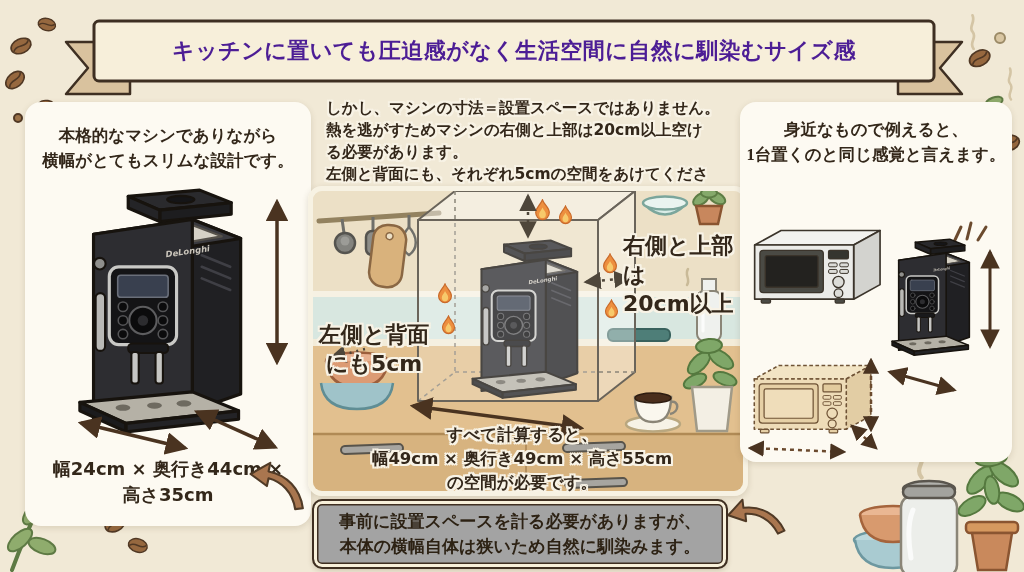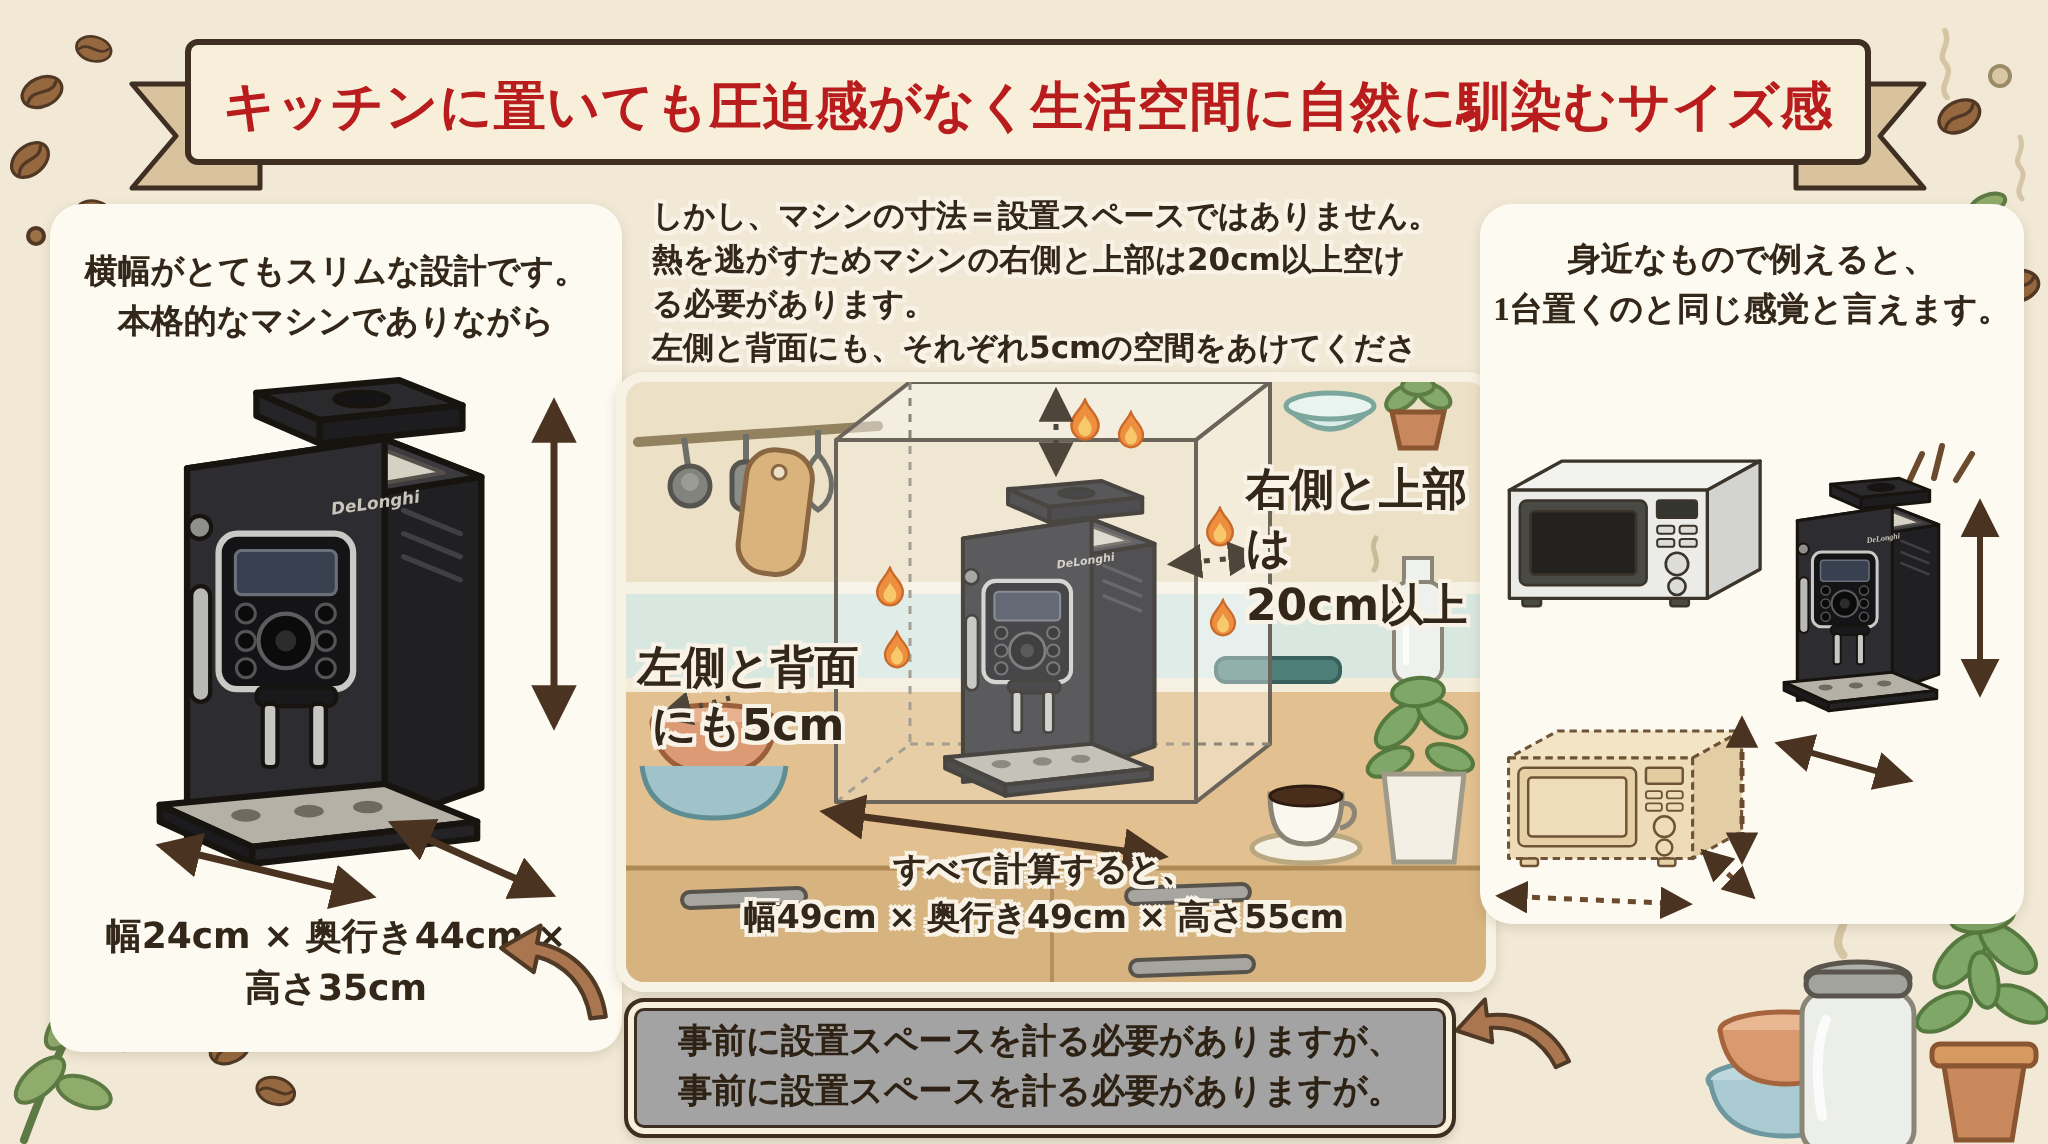--- a/index.html
+++ b/index.html
@@ -7,21 +7,21 @@
     position:relative;width:1024px;height:572px;overflow:hidden;
     background:#f1e9d6;
     font-family:"DejaVu Sans","Liberation Sans",sans-serif;
     font-weight:700;color:#33271a;
   }
   .abs{position:absolute;}
   .card{background:#fdfaf2;border-radius:16px;box-shadow:0 2px 6px rgba(95,75,45,.16);}
   .halo{text-shadow:-2px -2px 0 #f8f3e6,0 -2px 0 #f8f3e6,2px -2px 0 #f8f3e6,-2px 0 0 #f8f3e6,
         2px 0 0 #f8f3e6,-2px 2px 0 #f8f3e6,0 2px 0 #f8f3e6,2px 2px 0 #f8f3e6;}
   .center{text-align:center;}
-  .banner-title{font-size:26px;letter-spacing:.5px;color:#b91c1c;white-space:nowrap;font-family:Liberation Serif, serif;}
+  .banner-title{font-size:22px;letter-spacing:.5px;color:#4c1d95;white-space:nowrap;font-family:Liberation Serif, serif;}
   .headline{font-size:16.5px;line-height:1.5;}
   .dims{font-size:18px;line-height:1.45;}
   .intro{font-size:15.5px;line-height:1.42;}
   .biglabel{font-size:22px;line-height:1.32;}
   .conclusion{font-size:16.5px;line-height:1.45;}
   .plaque{
     background:#a3a3a3;border:2.5px solid #3f2f21;border-radius:10px;
     box-shadow:inset 0 0 0 3px #f8f0da, inset 0 0 0 4.5px #3f2f21, 0 2px 5px rgba(80,60,30,.18);
     display:flex;align-items:center;justify-content:center;
   }
@@ -208,22 +208,22 @@
         <polygon points="8,26 72,26 72,78 8,78 30,52" fill="#d9c29e"></polygon>
         <polygon points="904,26 840,26 840,78 904,78 882,52" fill="#d9c29e"></polygon>
         <rect x="36" y="5" width="840" height="60" rx="5" fill="#f7efda" stroke-width="3"></rect>
       </g>
     </svg>
     <div class="abs center banner-title" style="left:36px;top:20px;width:840px;">キッチンに置いても圧迫感がなく生活空間に自然に馴染むサイズ感</div>
   </div>
 
   <div class="abs card" style="left:25px;top:102px;width:286px;height:424px;">
     <div class="abs center headline" style="left:0;top:22px;width:286px;">
+      <div>本格的なマシンでありながら</div>
       <div>横幅がとてもスリムな設計です。</div>
-      <div>本格的なマシンでありながら</div>
     </div>
     <svg class="abs" style="left:0;top:78px;" width="286" height="278" viewBox="0 0 286 278">
       <use href="#sym-machine" x="40" y="8" width="200" height="247"></use>
       <line x1="252" y1="22" x2="252" y2="182" stroke="#4a3320" stroke-width="3.5" marker-start="url(#ah-brown)" marker-end="url(#ah-brown)"></line>
       <line x1="56" y1="243" x2="160" y2="268" stroke="#4a3320" stroke-width="3.5" marker-start="url(#ah-brown)" marker-end="url(#ah-brown)"></line>
       <line x1="172" y1="232" x2="250" y2="267" stroke="#4a3320" stroke-width="3.5" marker-start="url(#ah-brown)" marker-end="url(#ah-brown)"></line>
     </svg>
     <div class="abs center dims" style="left:0;top:354px;width:286px;">
       <div>幅24cm × 奥行き44cm ×</div>
       <div>高さ35cm</div>
@@ -343,29 +343,30 @@
     <div>左側と背面</div>
     <div>にも5cm</div>
   </div>
   <div class="abs biglabel halo" style="left:623px;top:231px;width:120px;">
     <div>右側と上部は</div>
     <div>20cm以上</div>
   </div>
   <div class="abs center conclusion halo" style="left:350px;top:423px;width:344px;z-index:5;">
     <div>すべて計算すると、</div>
     <div>幅49cm × 奥行き49cm × 高さ55cm</div>
+    <div>の空間が必要です。</div>
   </div>
 
   <svg class="abs" style="left:248px;top:458px;transform:scaleX(-1);" width="60" height="56" viewBox="0 0 70 60">
       <use href="#sym-curved-arrow"></use>
     </svg>
   <div class="abs plaque" style="left:312px;top:499px;width:412px;height:66px;z-index:6;">
     <div class="center plaque-text">
       <div>事前に設置スペースを計る必要がありますが、</div>
-      <div>事前に設置スペースを計る必要がありますが。</div>
+      <div>本体の横幅自体は狭いため自然に馴染みます。</div>
     </div>
   </div>
   <svg class="abs" style="left:728px;top:494px;transform:scaleX(-1) rotate(18deg);" width="56" height="48" viewBox="0 0 70 60">
       <use href="#sym-curved-arrow"></use>
     </svg>
 
   <div class="abs card" style="left:740px;top:102px;width:272px;height:360px;font-family:Liberation Serif, serif;">
     <div class="abs center headline" style="left:0;top:16px;width:272px;">
       <div>身近なもので例えると、</div>
       <div>1台置くのと同じ感覚と言えます。</div>

